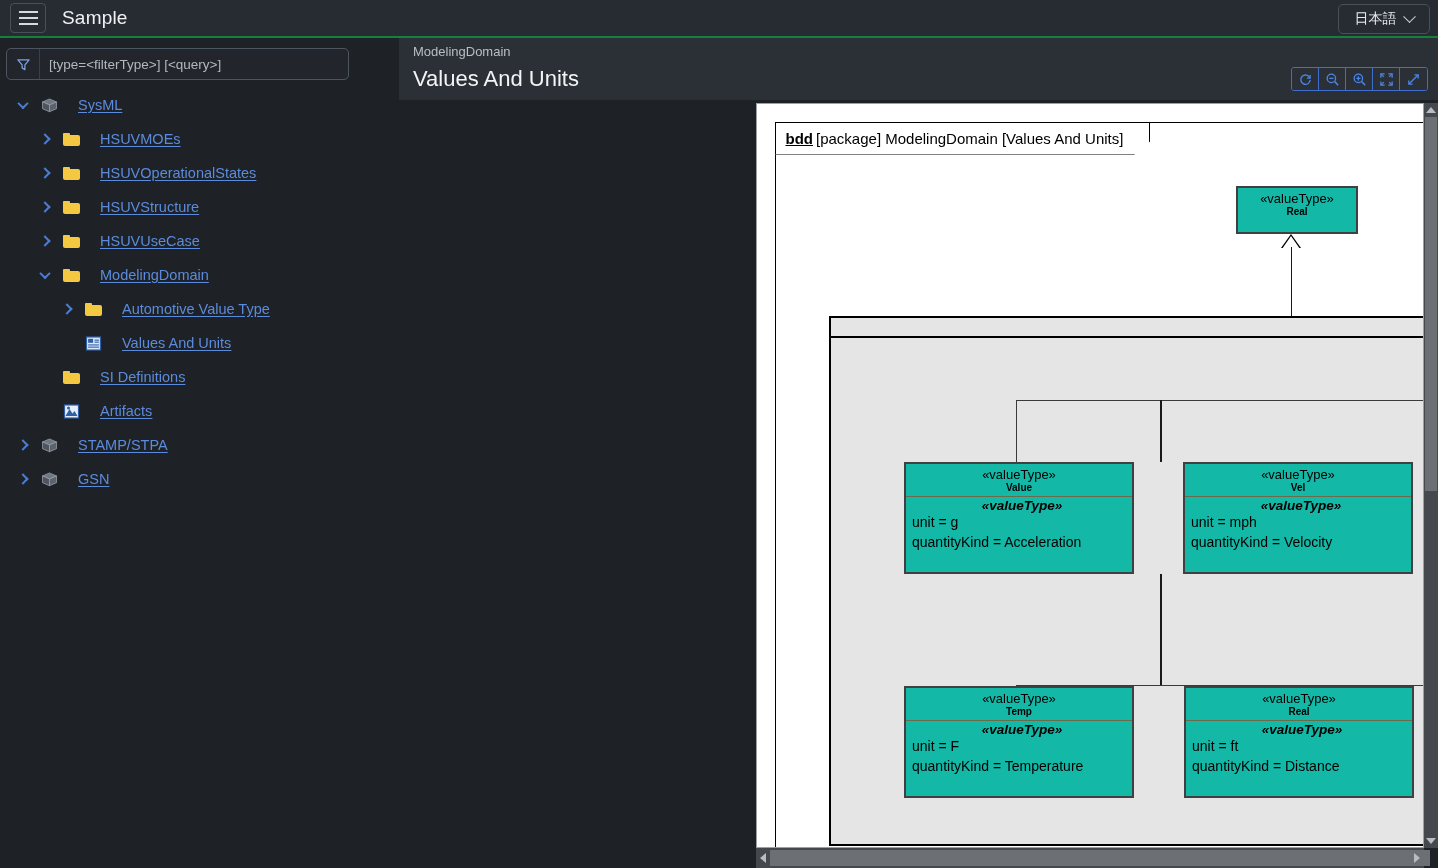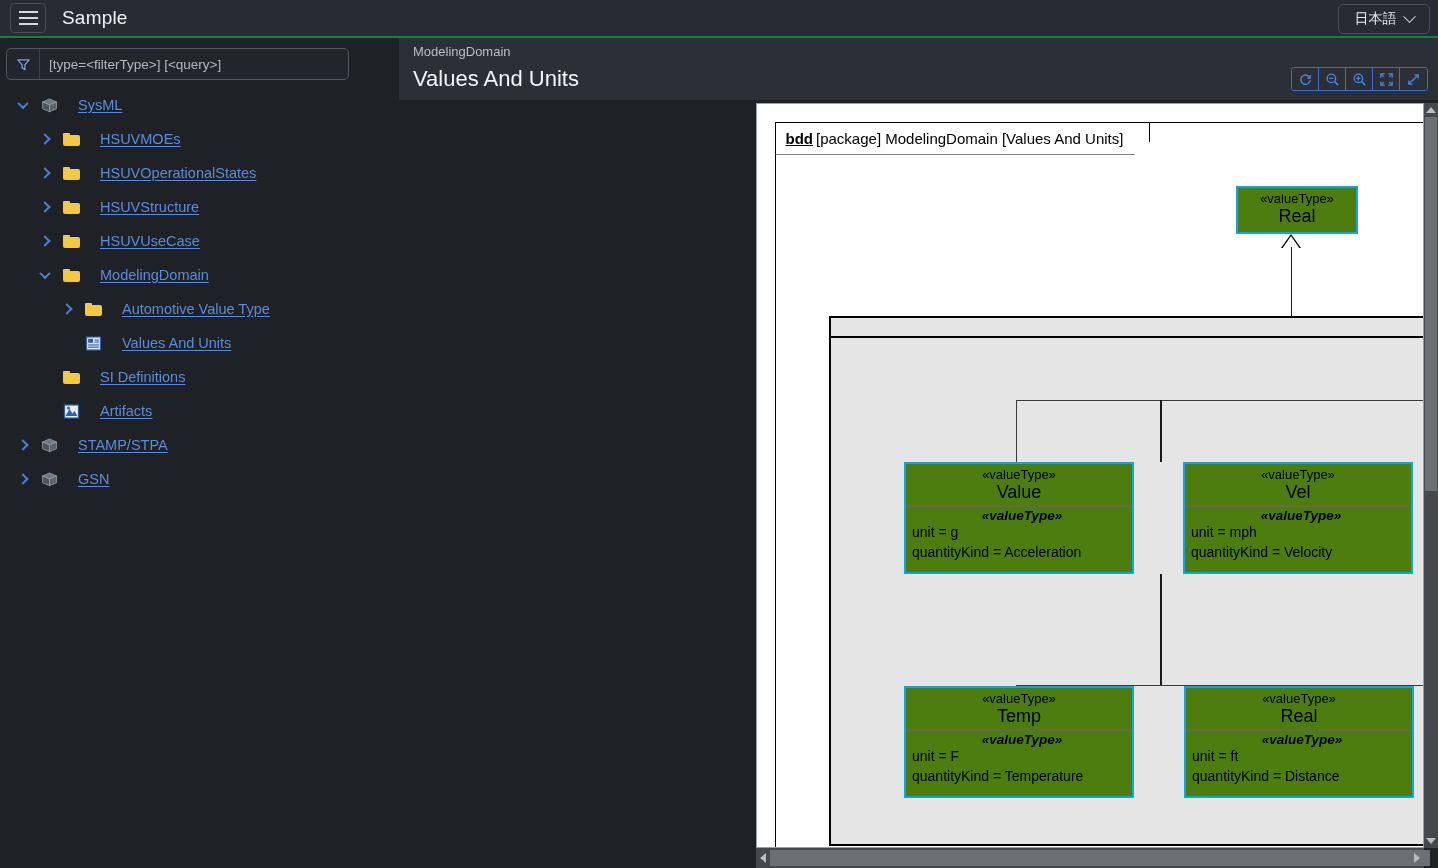--- a/index.html
+++ b/index.html
@@ -154,25 +154,25 @@
     background:#fff; border:1.5px solid #000;
     border-bottom-right-radius:0;
     display:flex; align-items:center; padding:0 26px 0 10px;
     font-size:15px; color:#000; white-space:nowrap;
     clip-path: polygon(0 0, 100% 0, 100% 60%, calc(100% - 16px) 100%, 0 100%);
   }
   .frame-tab b { font-weight:bold; margin-right:3px;text-decoration:underline; }
 
   
   .vbox {
-    position:absolute; background:#4d7c0f; border:2px solid #0ea5e9;
+    position:absolute; background:#14b8a6; border:2px solid #404040;
     font-size:13.5px; color:#000; text-align:center;
   }
   .vbox .stereo { display:block; font-size:13px; padding-top:3px; }
-  .vbox .nm { display:block; font-weight:normal; font-size:18px; padding-bottom:3px; }
+  .vbox .nm { display:block; font-weight:bold; font-size:10px; padding-bottom:3px; }
   .vbox .cmp { border-top:1px solid #6b6b4a; text-align:left; padding:1px 0 3px 6px; }
   .vbox .cmp .cs { display:block; text-align:center; font-style:italic; font-weight:bold; font-size:13.5px; }
   .vbox .cmp .ln { display:block; font-size:14px; line-height:1.42; }
 
   
   .gpkg-tab {
     position:absolute; background:#e5e5e5; border:2.5px solid #000;
   }
   .gpkg-body {
     position:absolute; background:#e5e5e5; border:2.5px solid #000;

